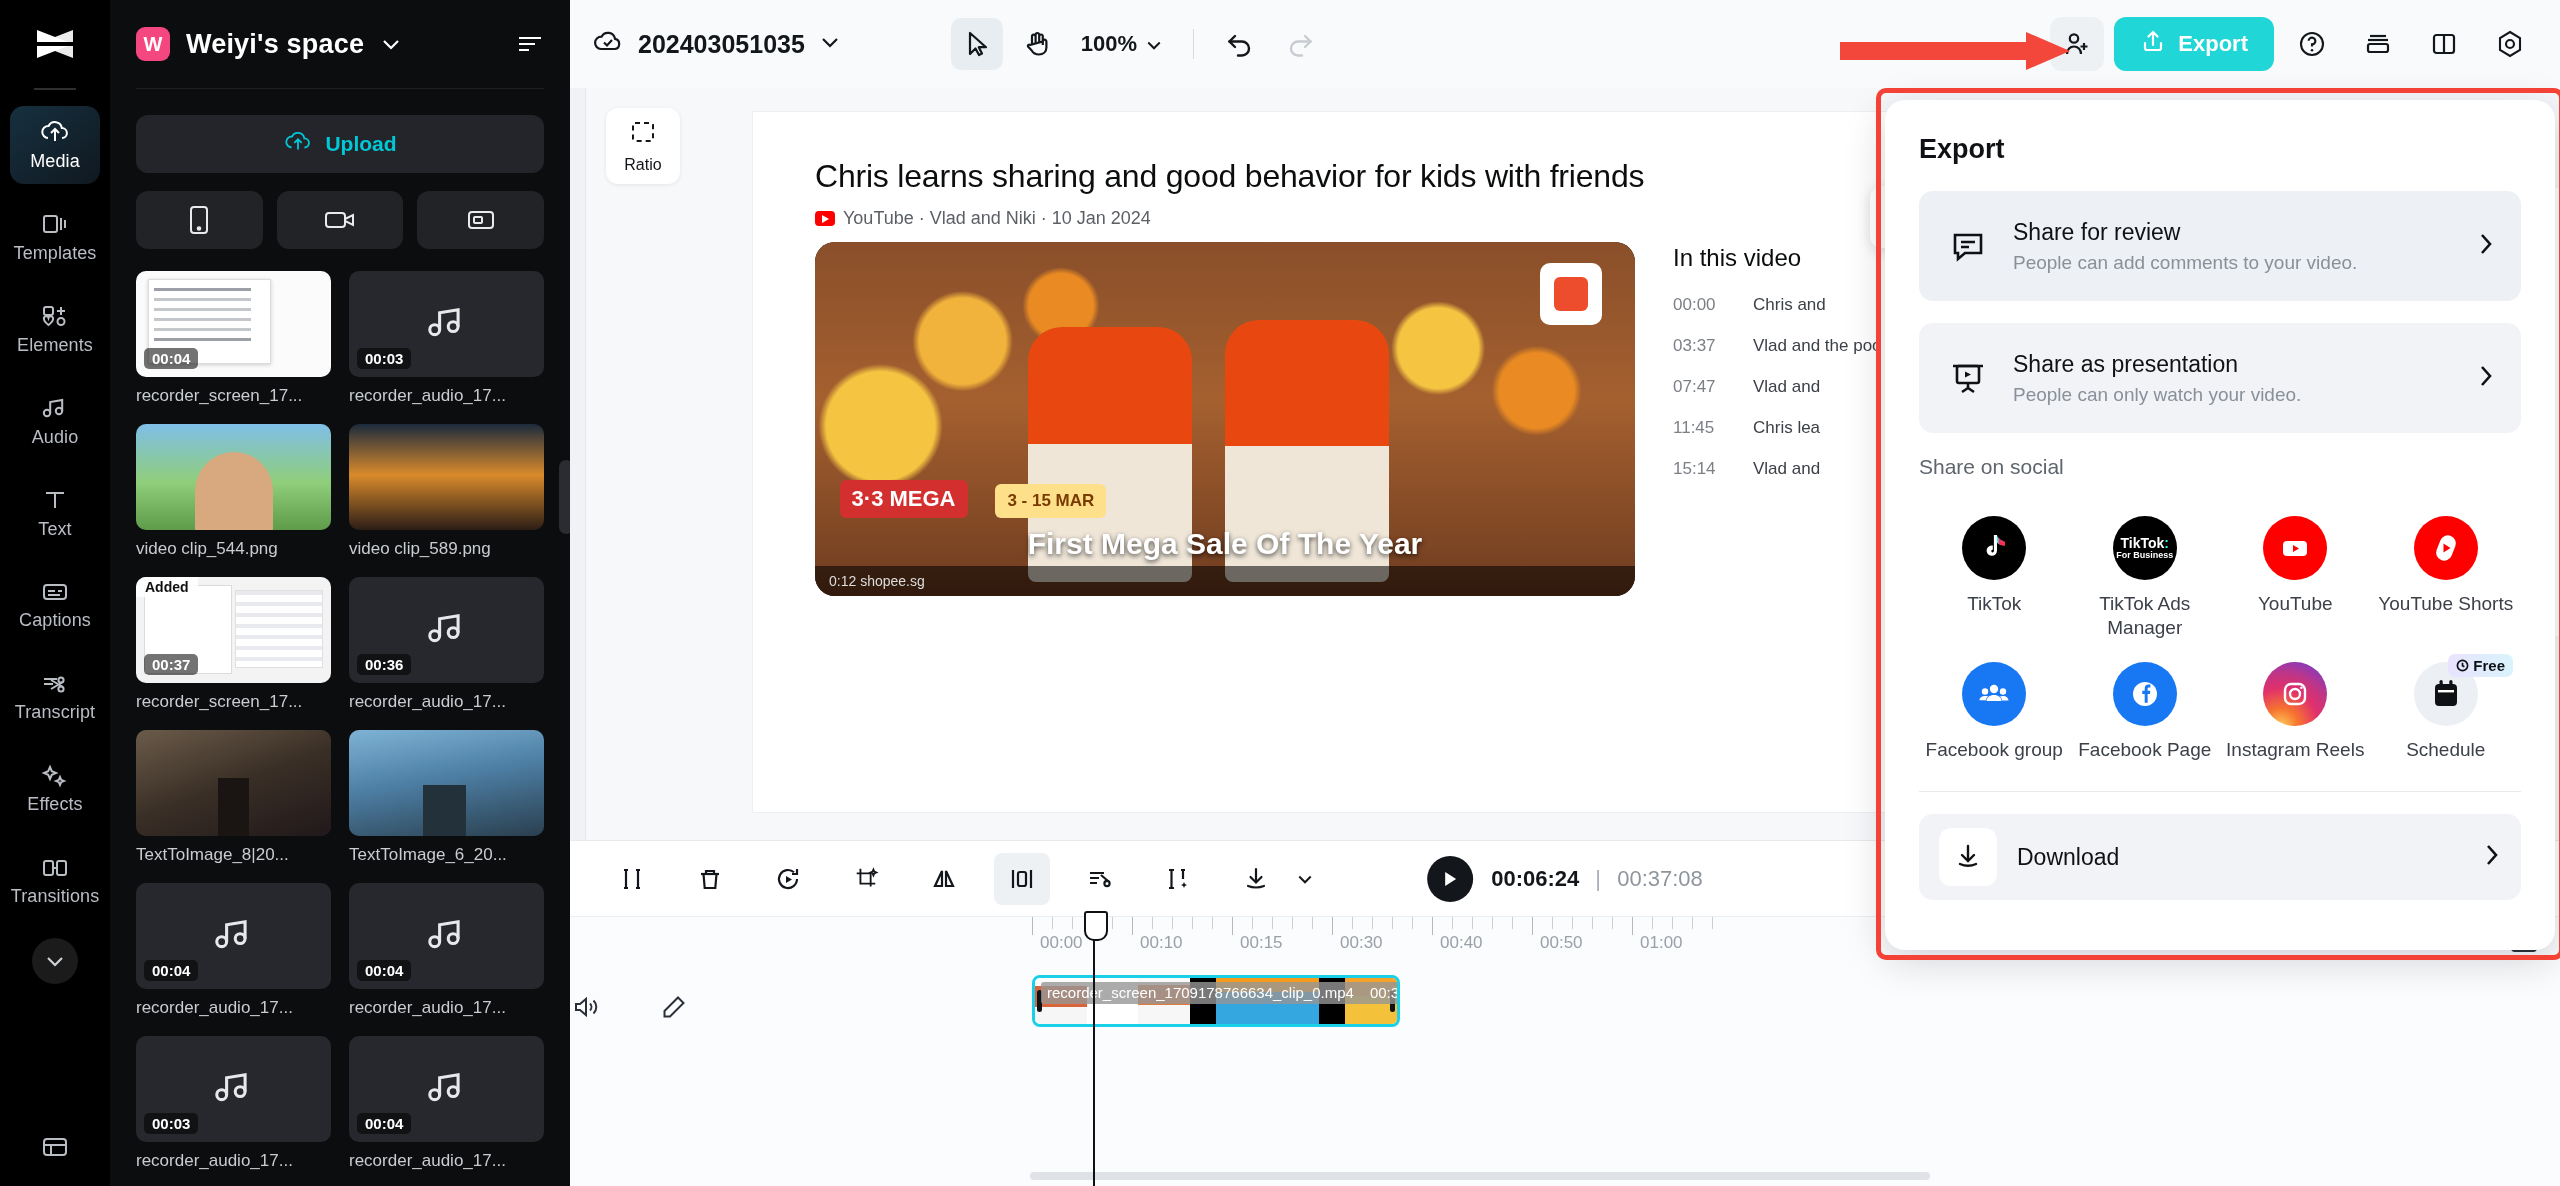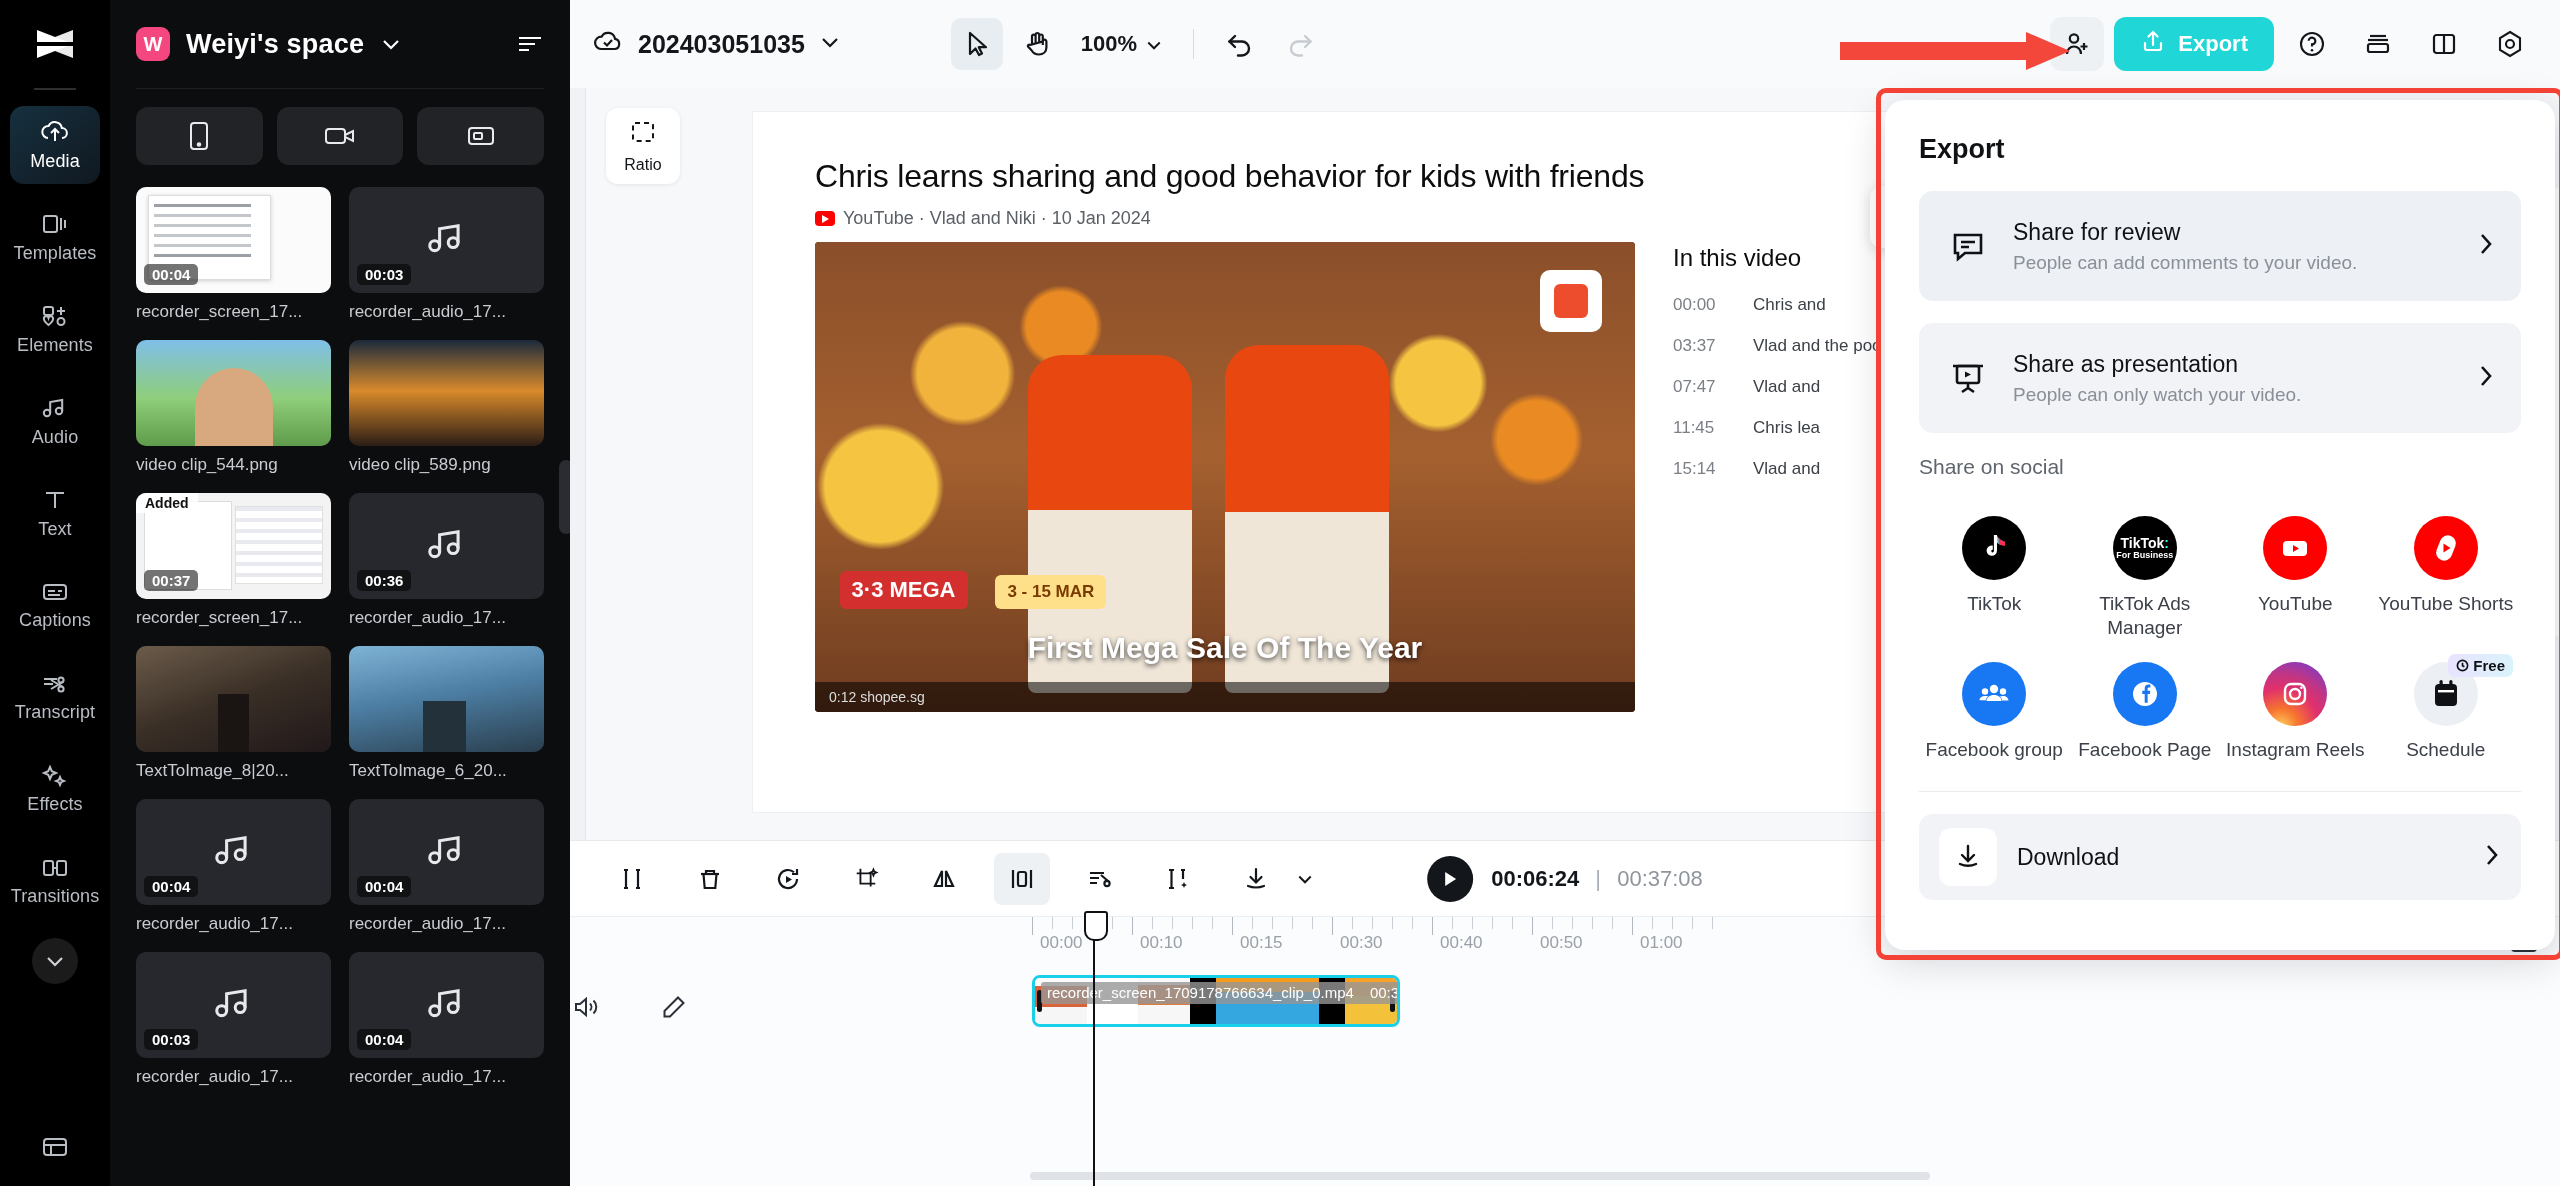--- a/index.html
+++ b/index.html
@@ -152,21 +152,21 @@
   .canvas-wrap { flex:1; display:flex; align-items:flex-start; justify-content:center; padding-top: 24px;}
   .canvas {
     width: 1640px; height: 700px; background: #ffffff; position: relative; overflow: hidden;
     box-shadow: 0 0 0 1px #edeff2;
   }
   .vt-title { position:absolute; left: 62px; top: 46px; font-size: 32px; color:#0c0d0e; font-weight:500; letter-spacing:-.2px;}
   .vt-sub { position:absolute; left: 62px; top: 96px; font-size: 18px; color:#5b6066; display:flex; align-items:center; gap:8px;}
   .yt-mark { width:20px; height:15px; background:#ff0000; border-radius:4px; display:inline-block; position:relative;}
   .yt-mark:after{content:"";position:absolute;left:7px;top:3.5px;border-left:7px solid #fff;border-top:4px solid transparent;border-bottom:4px solid transparent;}
   .vt-player {
-    position:absolute; left: 62px; top: 130px; width: 820px; height: 470px; border-radius: 4px;
+    position:absolute; left: 62px; top: 130px; width: 820px; height: 354px; border-radius: 20px;
     overflow:hidden; background:#111;
   }
   .vt-scene { position:absolute; inset:0; background:
      radial-gradient(circle at 18% 28%, #f1b33b 0 6%, transparent 7%),
      radial-gradient(circle at 30% 18%, #e98b22 0 5%, transparent 6%),
      radial-gradient(circle at 8% 52%, #f5c542 0 7%, transparent 8%),
      radial-gradient(circle at 76% 30%, #f5c542 0 6%, transparent 7%),
      radial-gradient(circle at 88% 42%, #e98b22 0 5%, transparent 6%),
      linear-gradient(180deg,#8a4f2a 0%,#a5602f 45%,#6e3c20 100%);
   }
@@ -398,20 +398,29 @@
           </svg>
       </div>
       <div class="ws-list-icon">
         <svg width="28" height="22" viewBox="0 0 28 22" fill="none" stroke="currentColor" stroke-width="2.2">
             <path d="M3 5h22M3 11h16M3 17h10"></path>
           </svg>
       </div>
     </div>
     <div class="panel-sep"></div>
 
+    <div class="upload-btn">
+      <span>
+        <svg width="30" height="24" viewBox="0 0 30 26" fill="none" stroke="currentColor" stroke-width="2">
+            <path d="M8 19a6 6 0 0 1 .6-12 7 7 0 0 1 13.2 2A5 5 0 0 1 22 19"></path>
+            <path d="M15 21V10M11 14l4-4 4 4"></path>
+          </svg>
+      </span>
+      <span>Upload</span>
+    </div>
 
     <div class="src-row">
       <div class="src-btn">
         <svg width="22" height="30" viewBox="0 0 22 30" fill="none" stroke="currentColor" stroke-width="2">
             <rect x="3" y="2" width="16" height="26" rx="3"></rect>
             <circle cx="11" cy="23.5" r="1.3" fill="currentColor"></circle>
           </svg>
       </div>
       <div class="src-btn">
         <svg width="32" height="24" viewBox="0 0 32 24" fill="none" stroke="currentColor" stroke-width="2">

